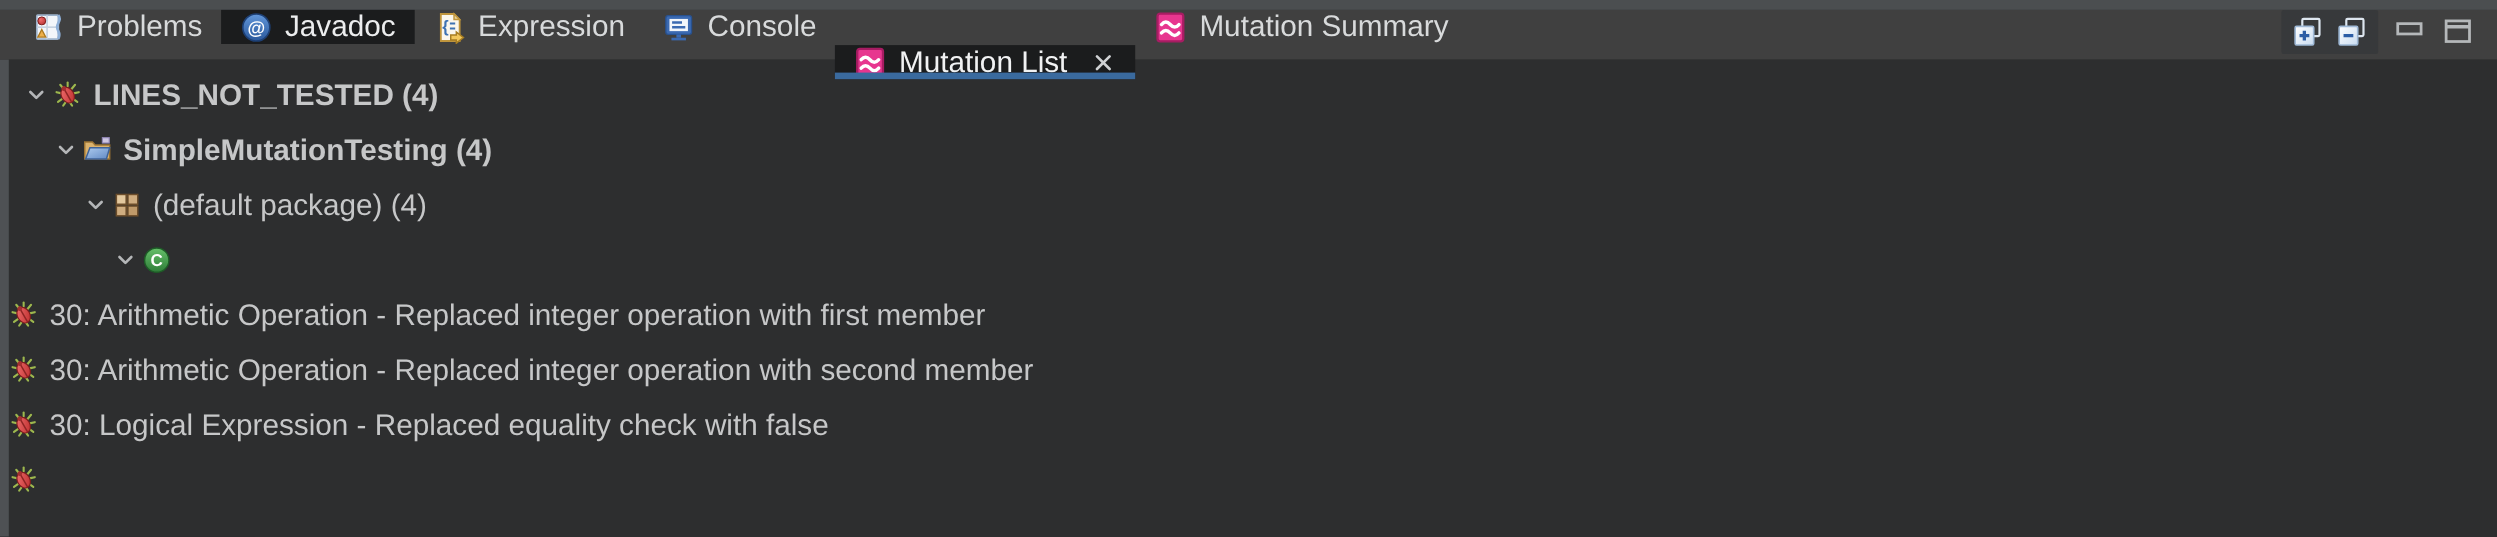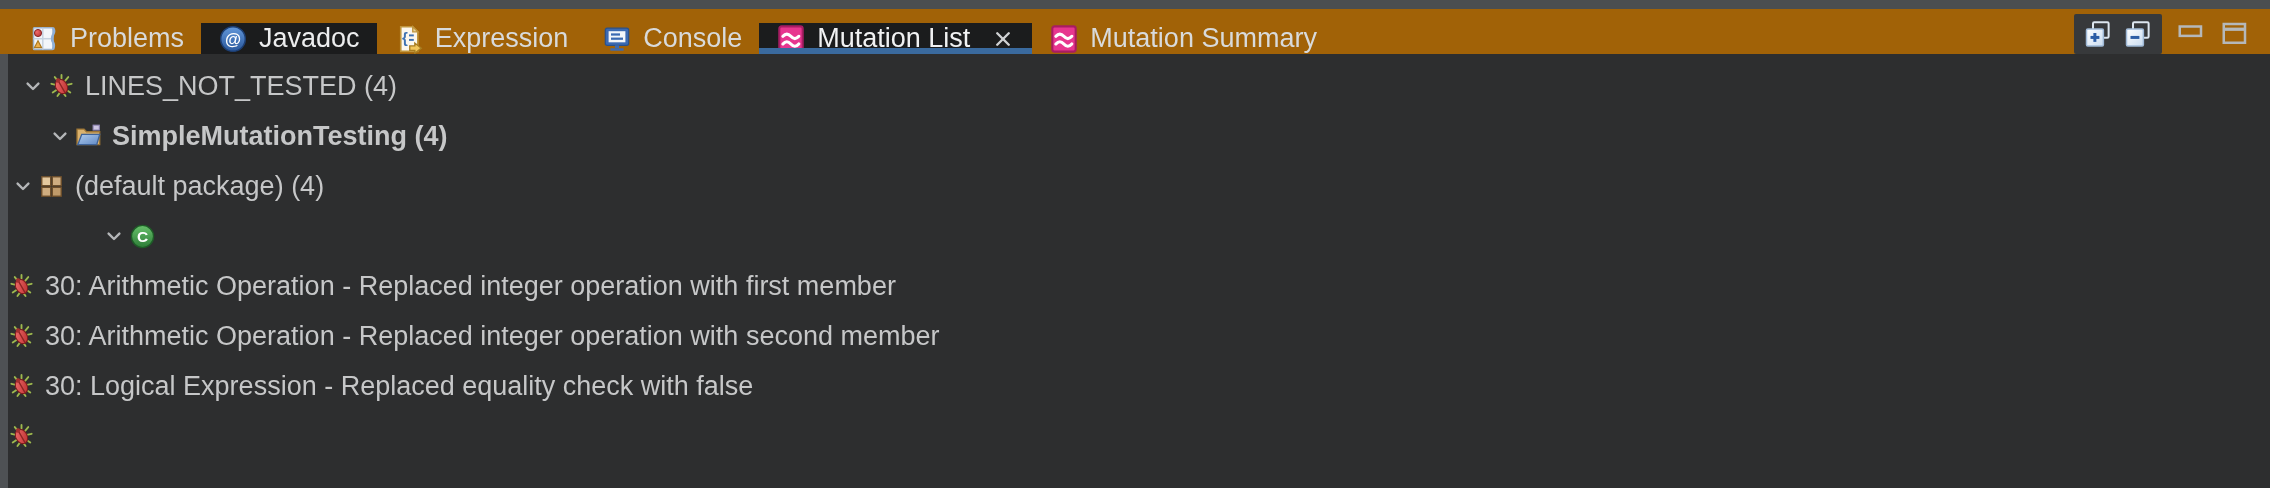--- a/index.html
+++ b/index.html
@@ -7,22 +7,22 @@
   #app{
     width:2270px;height:488px;position:relative;overflow:hidden;
     font-family:"Liberation Sans",sans-serif;
     display:flex;flex-direction:column;
     background:#2d2e2f;
   }
   
   .top-sash{height:9px;background:#4b4e50;flex:0 0 auto;}
   
   .tabbar{
-    height:45px;flex:0 0 auto;background:#a16207;
-    display:flex;align-items:flex-end;padding-left:12px;position:relative;
+    height:45px;flex:0 0 auto;background:#404040;
+    display:flex;align-items:flex-start;padding-left:12px;position:relative;
   }
   .tab{
     display:flex;align-items:center;gap:11px;padding:0 17px;
     color:#d8dadb;font-size:27px;white-space:nowrap;position:relative;cursor:default;
   }
   .tab--dark{background:#1b1c1d;color:#ecedee;}
   .tab--selected{background:#1b1c1d;color:#f1f2f3;margin-top:32px;}
   .tab--selected::after{
     content:"";position:absolute;left:0;right:0;bottom:0;height:6px;background:#3a6a9e;
   }
@@ -45,21 +45,21 @@
   .left-sash{width:8px;background:#4e5154;flex:0 0 auto;}
   .tree{flex:1 1 auto;padding-top:7px;overflow:hidden;}
   .tree-row{
     height:50px;display:flex;align-items:center;
     color:#c6c7c8;font-size:27px;white-space:nowrap;
   }
   .twistie{width:30px;flex:0 0 auto;display:flex;align-items:center;justify-content:center;}
   .twistie svg{width:24px;height:24px;display:block;}
   .node-icon{flex:0 0 auto;display:flex;margin-right:10px;}
   .node-icon svg{width:27px;height:27px;display:block;}
-  .lvl0{padding-left:10px;} .lvl1{padding-left:37px;font-weight:bold;} .lvl2{}
+  .lvl0{padding-left:10px;font-weight:bold;} .lvl1{padding-left:37px;font-weight:bold;} .lvl2{padding-left:64px;}
   .lvl3{padding-left:91px;} .lvl4{}
   .defs-holder{position:absolute;width:0;height:0;overflow:hidden;}
 </style>
 </head>
 <body>
 
 <svg class="defs-holder" aria-hidden="true">
   <defs>
     <linearGradient id="gradBug" x1="0" y1="0" x2="1" y2="1">
       <stop offset="0" stop-color="#f27070"></stop>

